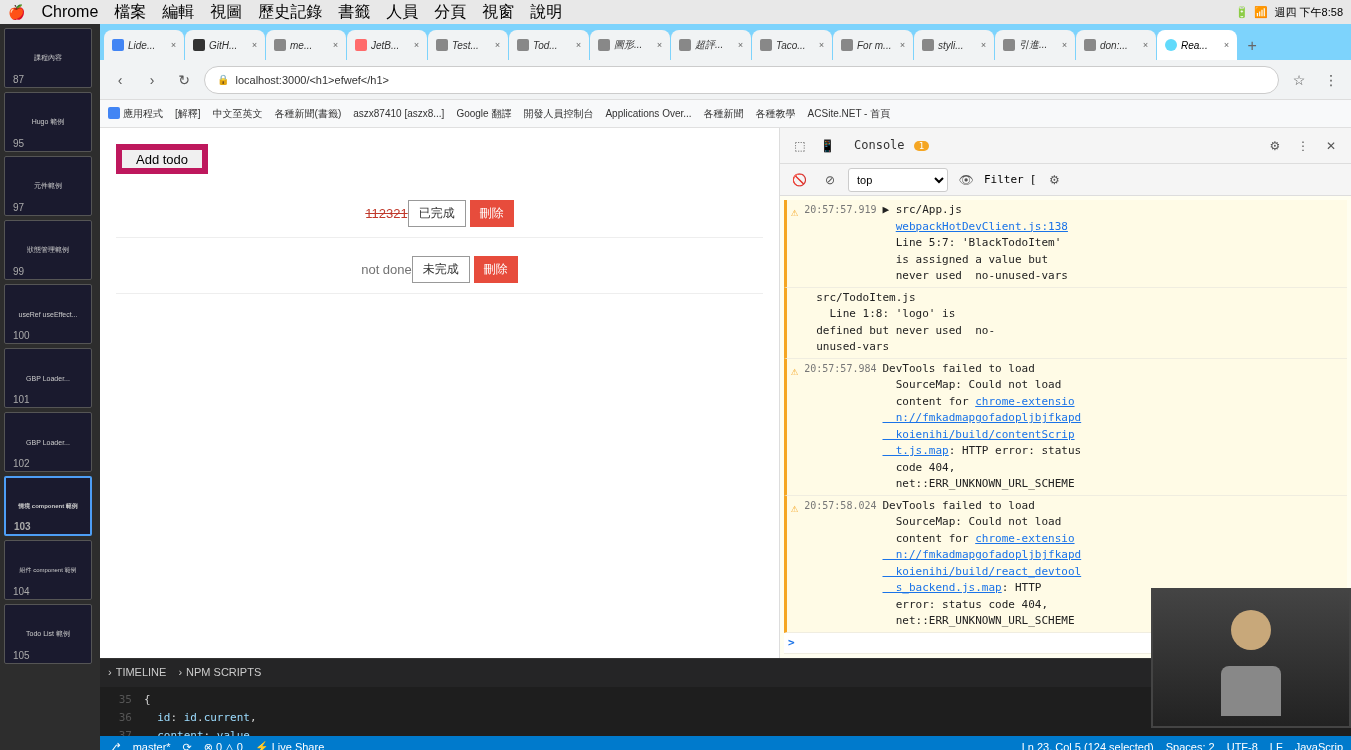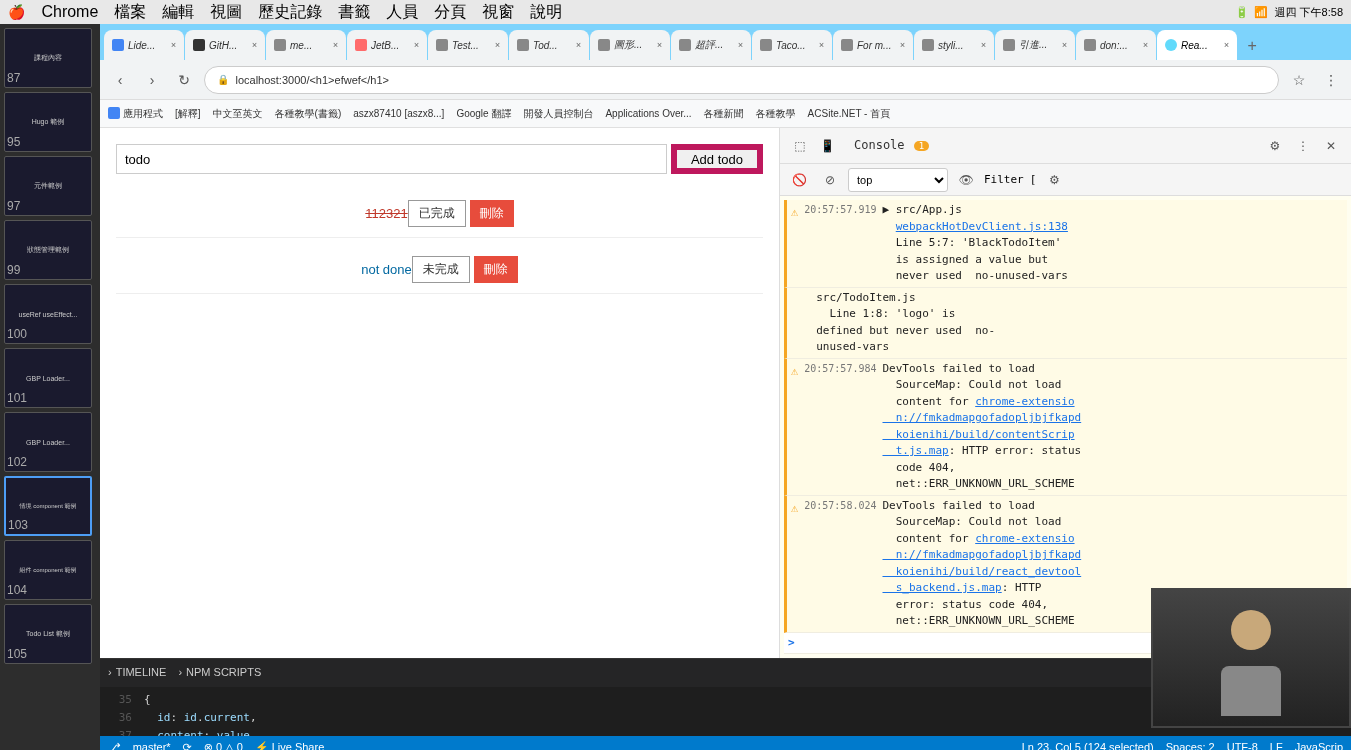--- a/index.html
+++ b/index.html
@@ -58,26 +58,27 @@
       height: 60px;
       background: #1a1a2e;
       border: 1px solid #555;
       border-radius: 2px;
       position: relative;
       cursor: pointer;
       flex-shrink: 0;
     }
     .slide-thumb.active {
       border: 2px solid #4d9ef5;
+      font-weight: bold;
     }
     .slide-num {
       position: absolute;
-      left: 2px;
+      left: 8px;
       bottom: 2px;
-      font-size: 12px;
+      font-size: 10px;
       color: #aaa;
     }
     .slide-content-preview {
       width: 100%;
       height: 100%;
       display: flex;
       align-items: center;
       justify-content: center;
       font-size: 7px;
       color: #ccc;
@@ -259,21 +260,21 @@
     .todo-item {
       display: flex;
       align-items: center;
       justify-content: center;
       padding: 10px 8px;
       border-bottom: 1px solid #eee;
       min-height: 44px;
     }
     .todo-item-text {
       font-size: 13px;
-      color: #0369a1;
+      color: #737373;
     }
     .todo-item-text.done {
       text-decoration: line-through;
       color: #c0392b;
     }
     .todo-btn-group {
       display: flex;
       gap: 4px;
     }
     .todo-done-btn {
@@ -687,21 +688,21 @@
           <div class="bookmark-favicon" style="background:#4285f4;"></div>
           <span>應用程式</span>
         </div>
         <div class="bookmark-item">
           <span>[解釋]</span>
         </div>
         <div class="bookmark-item">
           <span>中文至英文</span>
         </div>
         <div class="bookmark-item">
-          <span>各種教學(書籤)</span>
+          <span>各種新聞(書籤)</span>
         </div>
         <div class="bookmark-item">
           <span>aszx87410 [aszx8...]</span>
         </div>
         <div class="bookmark-item">
           <span>Google 翻譯</span>
         </div>
         <div class="bookmark-item">
           <span>開發人員控制台</span>
         </div>
@@ -716,21 +717,20 @@
         </div>
         <div class="bookmark-item">
           <span>ACSite.NET - 首頁</span>
         </div>
       </div>
 
       <div class="browser-content">
 
         <div class="todo-page">
           <div class="todo-input-row">
-            <input class="todo-input" type="text" value="todo" placeholder="todo" style="">
             <button class="todo-add-btn">Add todo</button>
           </div>
           <div class="todo-item">
             <span class="todo-item-text done">112321</span>
             <div class="todo-btn-group">
               <button class="todo-done-btn">已完成</button>
               <button class="todo-delete-btn">刪除</button>
             </div>
           </div>
           <div class="todo-item" style="margin-top:8px;">

